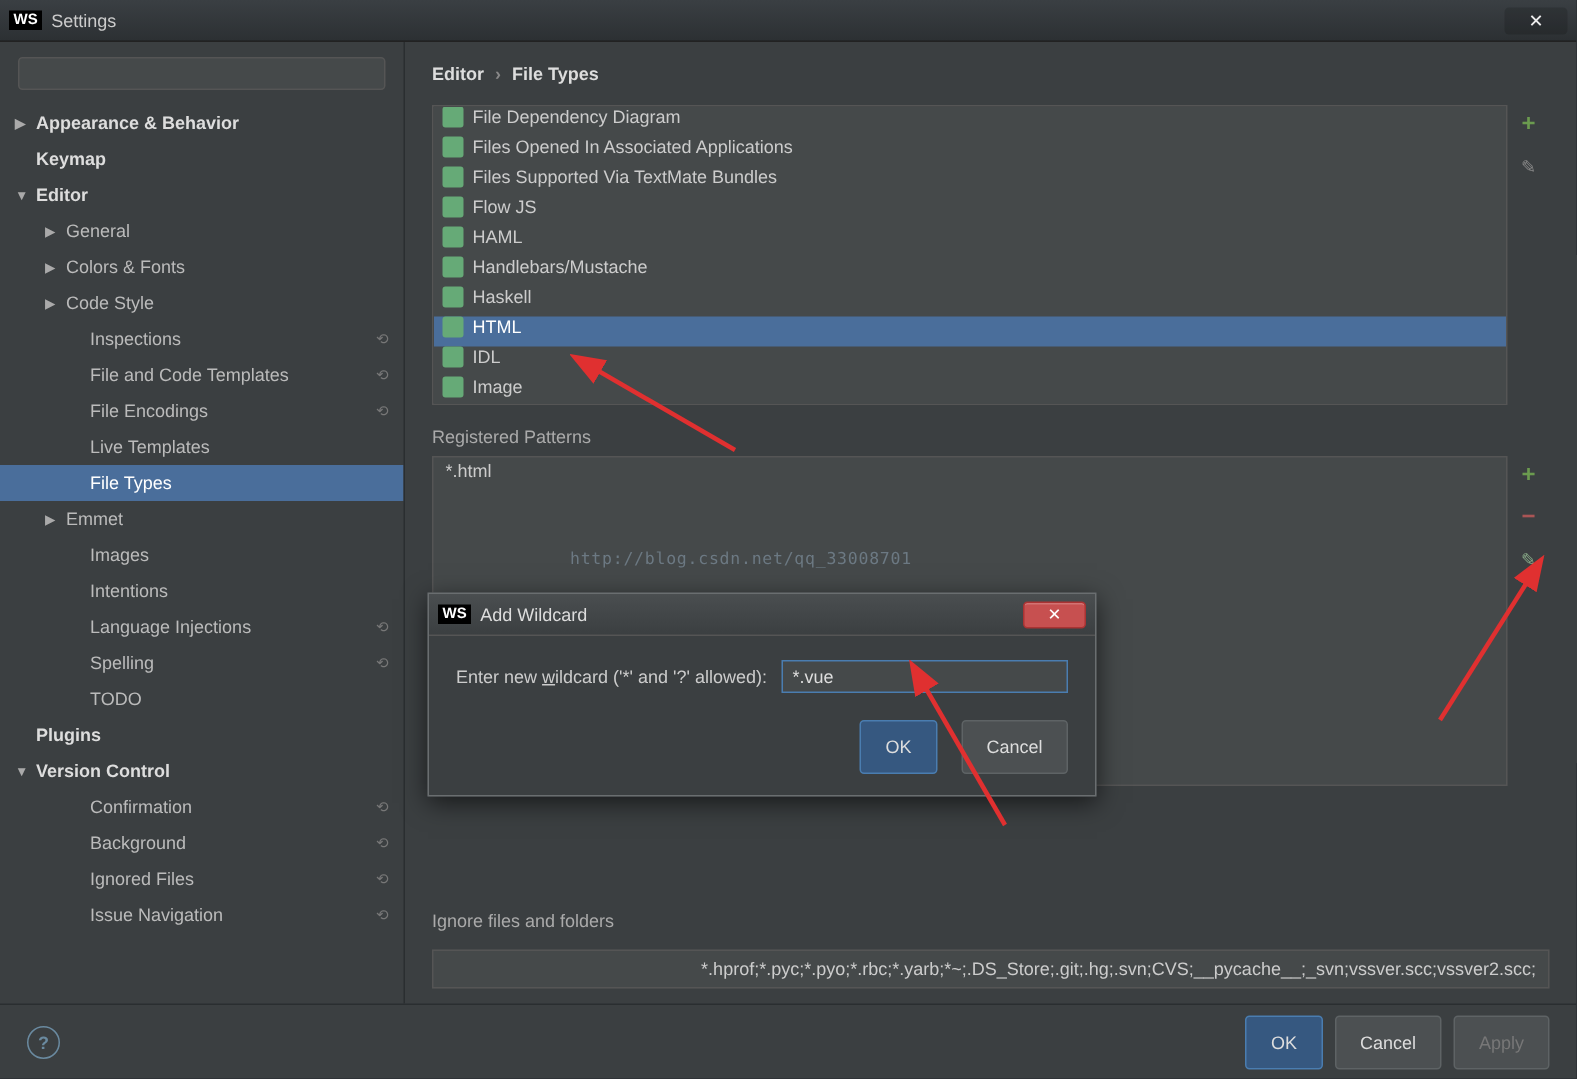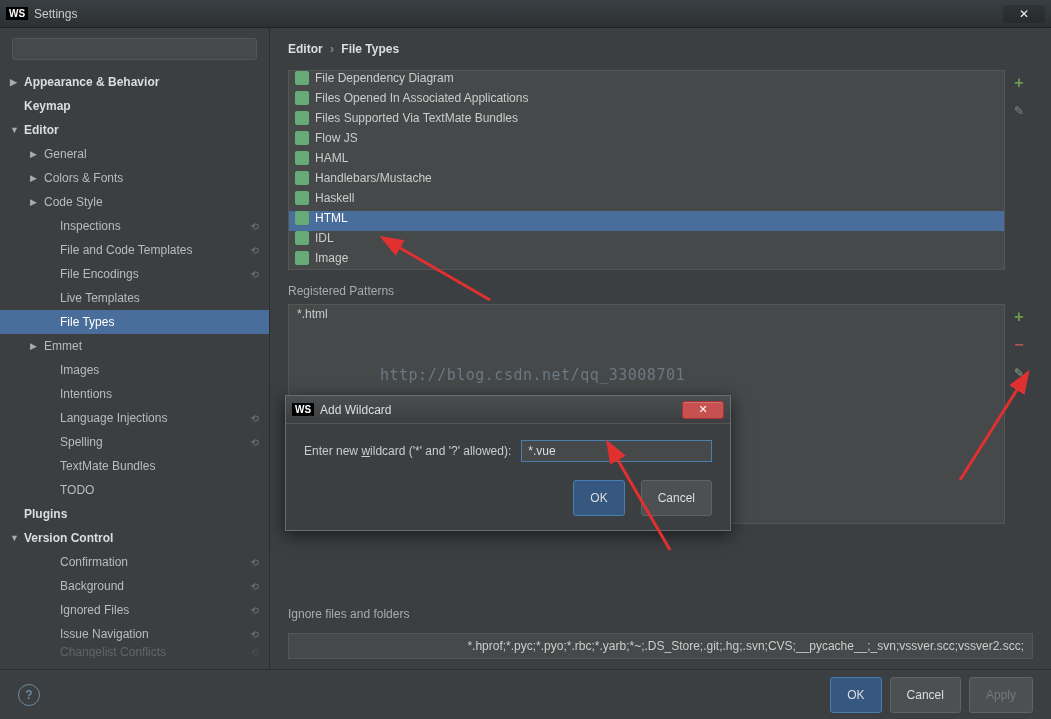--- a/index.html
+++ b/index.html
@@ -42,21 +42,21 @@
 .sidebuttons .btn.edit { color:#8a8;}
 
 .list-row { height:20px; display:flex; padding:0 6px; color:#ccc; gap:6px;}
 .list-row.selected { background:#4a6e9b; color:#fff;}
 .list-row .fi { width:14px; height:14px; display:inline-block; background:#6a7; border-radius:2px; font-size:8px; text-align:center; line-height:14px; color:#000;}
 
 .patterns-box { flex:1; background:#45494a; border:1px solid #555; height:220px; position:relative;}
 .pat-row { height:18px; padding:0 8px; line-height:18px; color:#ccc;}
 .pat-row.sel { background:#0d293e; }
 
-.watermark { position:absolute; left:380px; top:366px; color:#6c7983; font-family: "Consolas", monospace; font-size:15px; letter-spacing:0.5px; pointer-events:none;}
+.watermark { position:absolute; left:380px; top:366px; color:#6c7983; font-family: "Consolas", monospace; font-size:11px; letter-spacing:0.5px; pointer-events:none;}
 
 .ignore-input { width:100%; height:26px; background:#45494a; border:1px solid #555; padding:0 8px; color:#ccc; margin-top:6px;text-align:right;}
 
 
 .footer { height:50px; background:#3b3f41; border-top:1px solid #2a2e30; display:flex; align-items:center; padding:0 18px;}
 .help-icn { width:22px;height:22px;border-radius:11px;border:1px solid #6a8aa0;color:#6a8aa0;display:flex;align-items:center;justify-content:center;font-weight:bold;}
 .footer .spacer { flex:1;}
 .btn-std { height:36px; padding:0 16px; background:#4c5052; border:1px solid #5e6365; color:#ddd; border-radius:3px; margin-left:8px; cursor:pointer;}
 .btn-std.primary { background:#365880; border-color:#4a7db0;}
 .btn-std.disabled { color:#777;}
@@ -151,23 +151,20 @@
         </div>
         <div class="tree-item l3">
           <span>Language Injections</span>
           <span class="reset-icn">⟲</span>
         </div>
         <div class="tree-item l3">
           <span>Spelling</span>
           <span class="reset-icn">⟲</span>
         </div>
         <div class="tree-item l3">
-          <span>TextMate Bundles</span>
-        </div>
-        <div class="tree-item l3">
           <span>TODO</span>
         </div>
         <div class="tree-item bold">
           <span>Plugins</span>
         </div>
         <div class="tree-item bold">
           <span class="arrow">▼</span>
           <span>Version Control</span>
         </div>
         <div class="tree-item l3">
@@ -177,24 +174,20 @@
         <div class="tree-item l3">
           <span>Background</span>
           <span class="reset-icn">⟲</span>
         </div>
         <div class="tree-item l3">
           <span>Ignored Files</span>
           <span class="reset-icn">⟲</span>
         </div>
         <div class="tree-item l3">
           <span>Issue Navigation</span>
-          <span class="reset-icn">⟲</span>
-        </div>
-        <div class="tree-item l3" style="opacity: 0.3; height: 12px; overflow: hidden;">
-          <span>Changelist Conflicts</span>
           <span class="reset-icn">⟲</span>
         </div>
       </div>
   </div>
 
   <div class="content">
     <div class="breadcrumb">
       <span>Editor</span>
       <span class="sep">›</span>
       <span>File Types</span>

